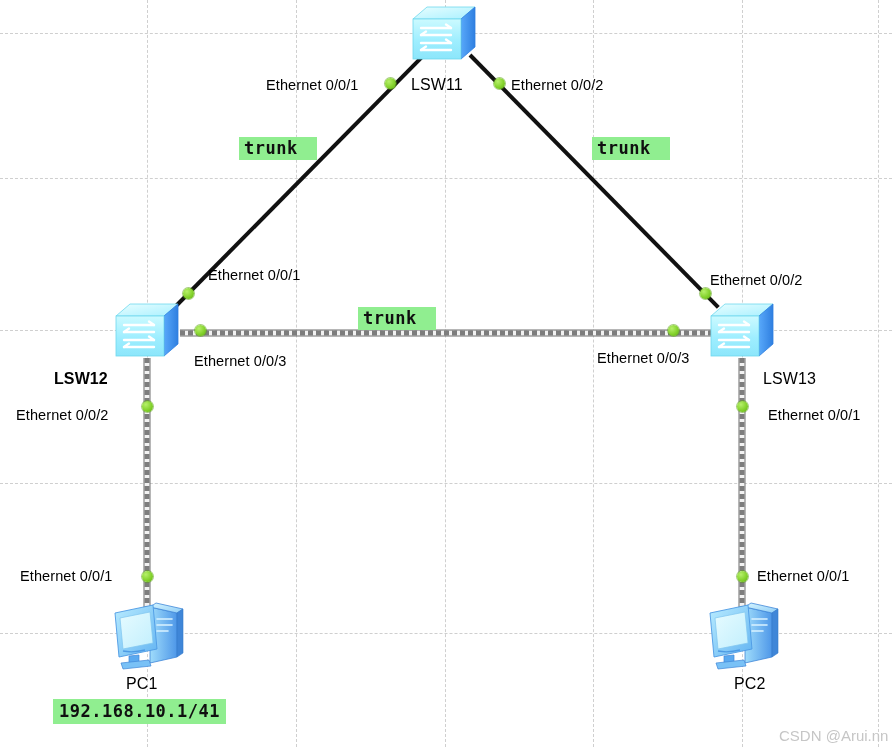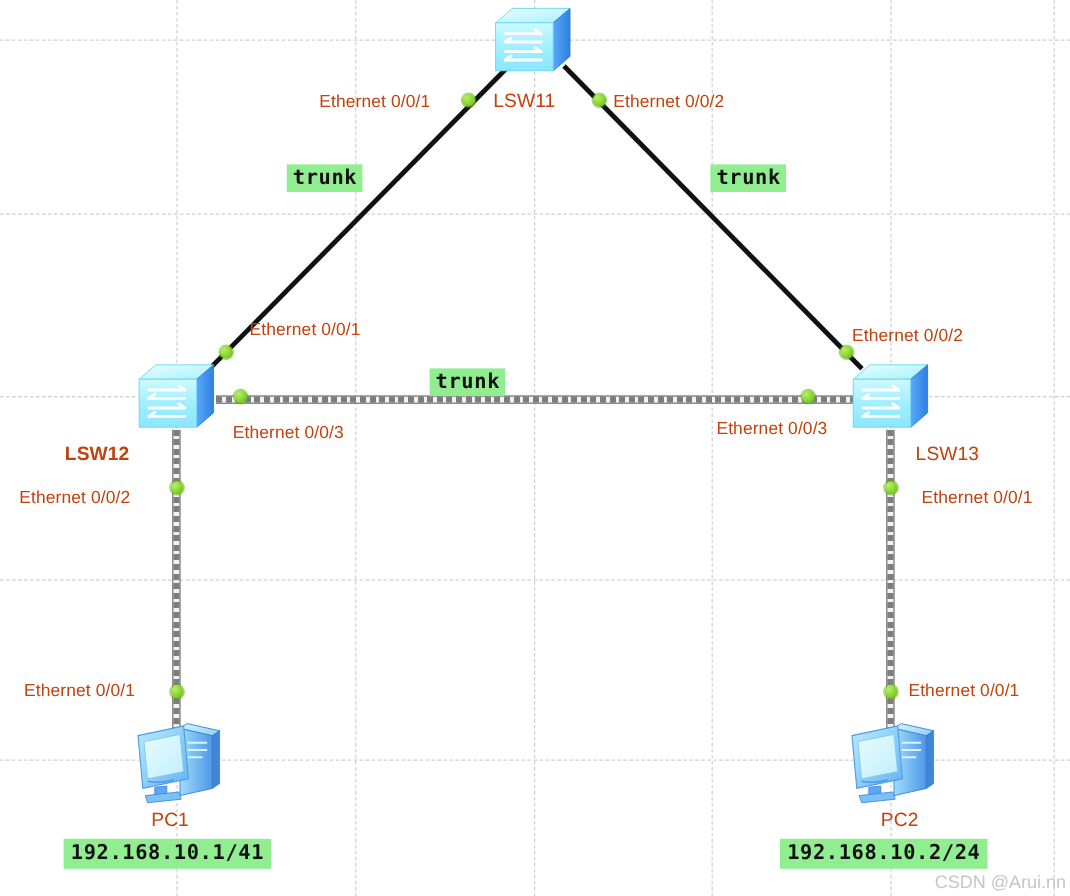--- a/index.html
+++ b/index.html
@@ -53,34 +53,34 @@
     background:radial-gradient(circle at 35% 32%, #b6f06a 0%, #84d22c 55%, #5fae14 100%);
     box-shadow:0 0 0 1px rgba(90,160,20,.55);
   }
   
   .device{position:absolute;}
   .device svg{display:block;}
   
   .label{
     position:absolute;
     font-size:15px;
-    color:#c2410c;
+    color:#000000;
     white-space:nowrap;
     letter-spacing:.1px;
   }
   .label.port{font-size:14.5px;}
   .label.device-name{font-size:16px;}
   .tag{
     position:absolute;
     font-family:"DejaVu Sans Mono", monospace;
     font-size:17px;
     font-weight:bold;
     color:#101010;
     background:#90ee90;
-    padding:1px 4px 2px 5px;
+    padding:1px 19px 2px 5px;
     white-space:nowrap;
     letter-spacing:.5px;
   }
   .tag.ip{font-size:17px;padding:2px 6px 3px 6px;}
   .watermark{
     position:absolute;
     font-size:15px;
     color:#c6c6c6;
     white-space:nowrap;
   }
@@ -310,18 +310,17 @@
       <div class="label port" style="left: 768px; top: 407px;">Ethernet 0/0/1</div>
       <div class="label port" style="left: 20px; top: 568px;">Ethernet 0/0/1</div>
       <div class="label port" style="left: 757px; top: 568px;">Ethernet 0/0/1</div>
     </div>
 
   <div class="links-layer" id="tags-layer">
       <div class="tag" style="left: 239px; top: 137px; background: rgb(144, 238, 144); color: rgb(16, 16, 16);">trunk</div>
       <div class="tag" style="left: 592px; top: 137px; background: rgb(144, 238, 144); color: rgb(16, 16, 16);">trunk</div>
       <div class="tag" style="left: 358px; top: 307px; background: rgb(144, 238, 144); color: rgb(16, 16, 16);">trunk</div>
       <div class="tag ip" style="left: 53px; top: 699px; background: rgb(144, 238, 144); color: rgb(16, 16, 16);">192.168.10.1/41</div>
-      <div class="tag ip" style="left: 650px; top: 699px; background: rgb(144, 238, 144); color: rgb(16, 16, 16);">192.168.10.2/24</div>
     </div>
 
   <div class="watermark" id="watermark" style="left: 779px; top: 727px; color: rgb(198, 198, 198);">CSDN @Arui.nn</div>
 
 </div>
 
 </body></html>

